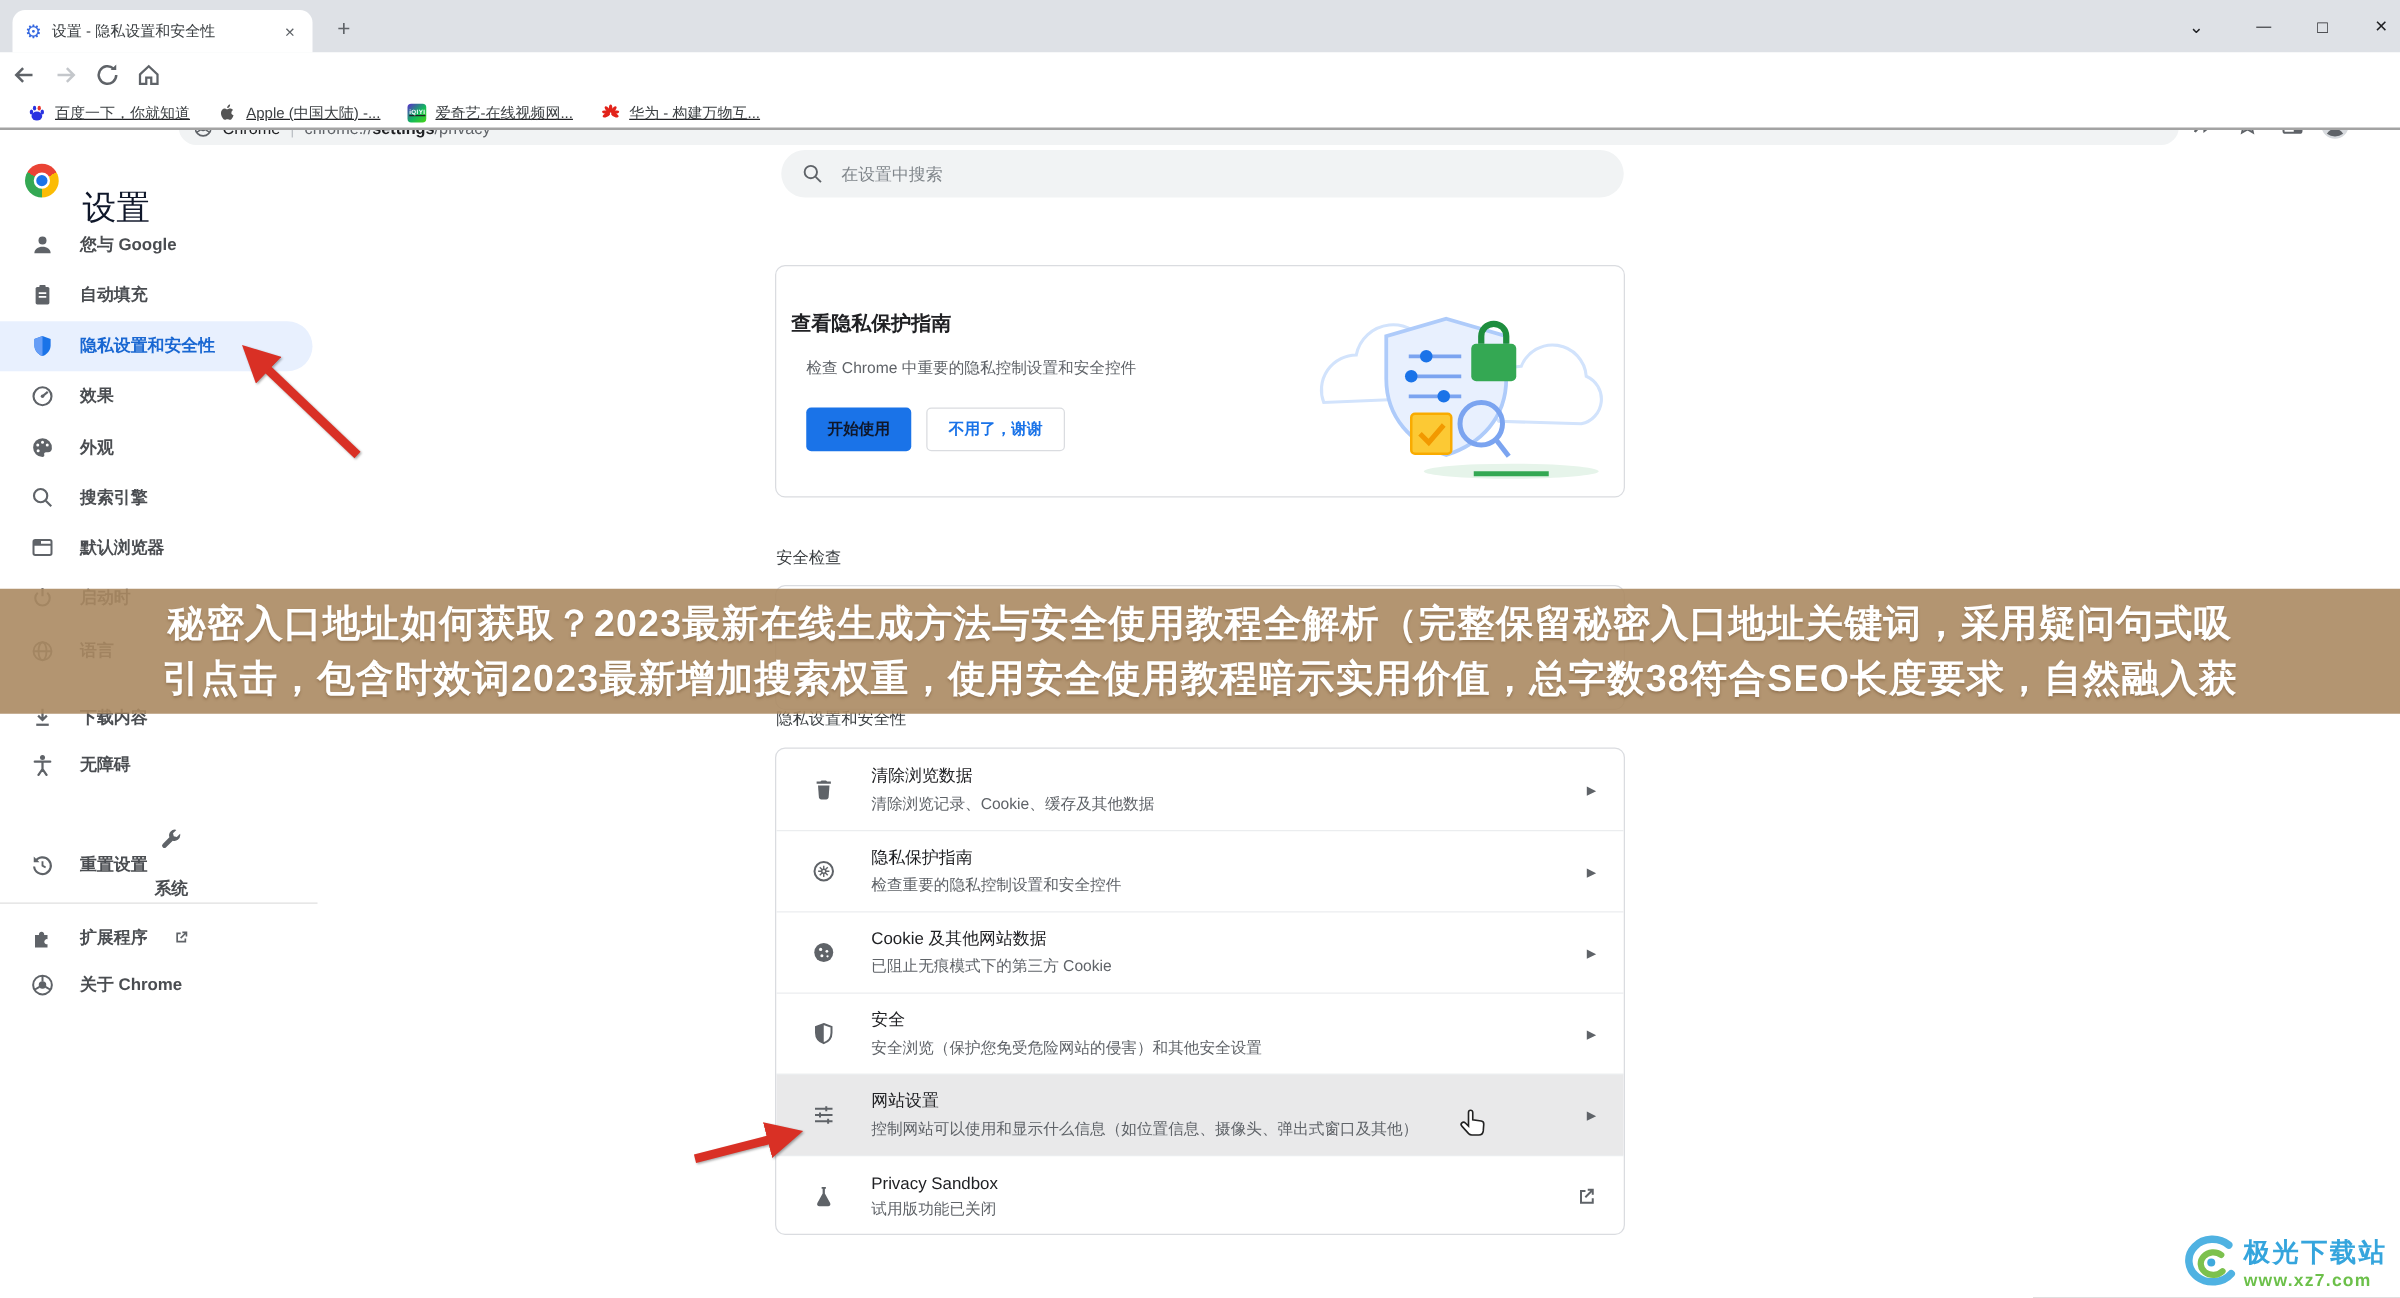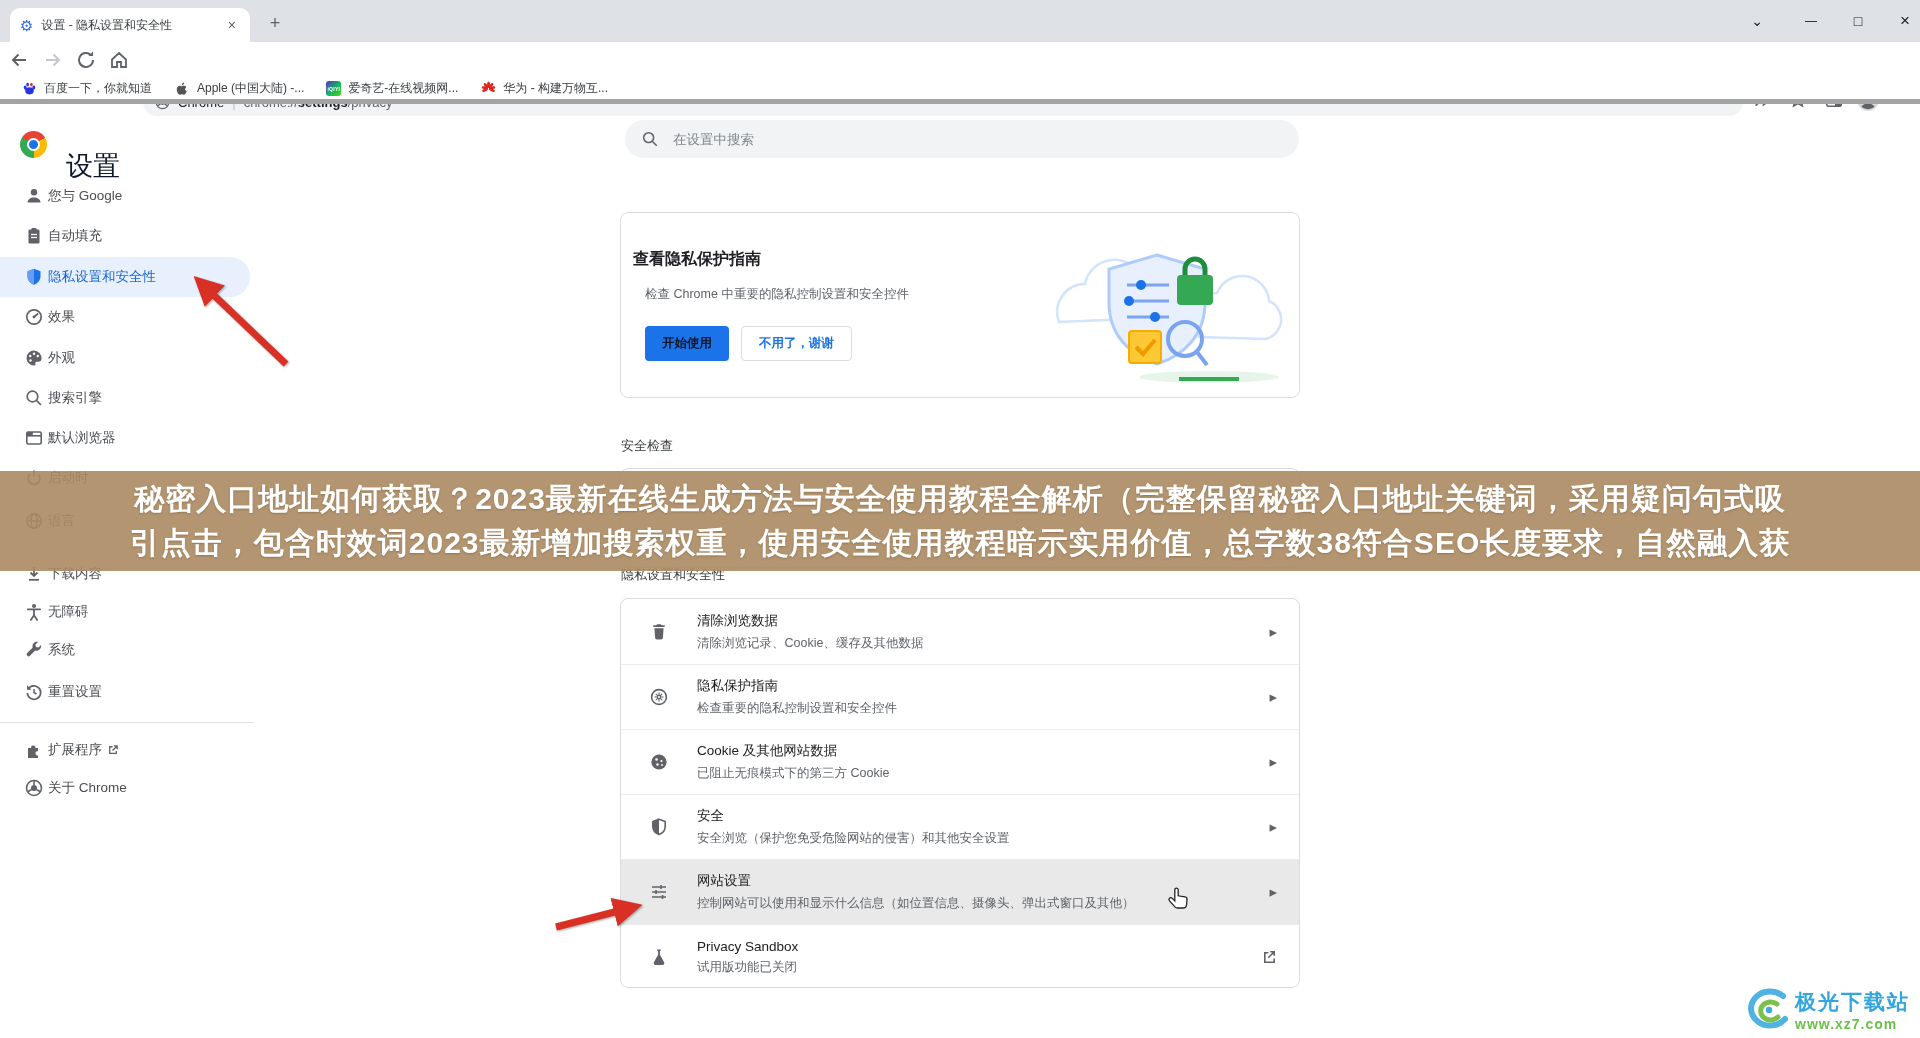--- a/index.html
+++ b/index.html
@@ -25,40 +25,40 @@
   .nav-ic{position:absolute;top:7px;width:22px;height:22px;}
   .omnibox{position:absolute;left:143px;top:46px;width:1600px;height:28px;background:#f1f3f4;
        border-radius:14px;display:flex;align-items:center;padding:0 12px;gap:8px;font-size:13px;}
   .omni-divider{color:#bdc1c6;}
   .omni-scheme,.omni-path{color:#5f6368;}
   .omni-host{color:#202124;font-weight:bold;}
   .tool-right{position:absolute;top:48px;}
 
   
   .bookbar{position:absolute;left:0;top:78px;width:1920px;height:26px;background:#fff;
-       border-bottom:5px solid #a3a3a3;display:flex;align-items:center;padding-left:12px;gap:4px;}
+       border-bottom:2px solid #a3a3a3;display:flex;align-items:center;padding-left:12px;gap:4px;text-decoration:underline;}
   .bookmark{display:flex;align-items:center;gap:7px;padding:2px 9px;border-radius:12px;font-size:12px;color:#3c4043;}
   .bm-ic{width:16px;height:16px;display:flex;align-items:center;justify-content:center;}
   .iqiyi-sq{width:15px;height:15px;border-radius:3px;background:linear-gradient(135deg,#5a2ccf 0%,#11b95c 55%,#48d416 100%);
        color:#fff;font-size:5px;font-weight:bold;display:flex;align-items:center;justify-content:center;letter-spacing:.3px;}
 
   
   .chrome-logo{position:absolute;left:20px;top:131px;width:27px;height:27px;border-radius:50%;
        background:conic-gradient(from -60deg,#ea4335 0 120deg,#fbbc05 120deg 240deg,#34a853 240deg 360deg);}
   .chrome-logo::after{content:'';position:absolute;inset:26%;background:#1a73e8;border:2.5px solid #fff;border-radius:50%;}
   .app-title{position:absolute;left:66px;top:148px;font-size:27px;color:#0f172a;}
   .searchbox{position:absolute;left:625px;top:120px;width:674px;height:38px;border-radius:19px;background:#f1f3f4;
        display:flex;align-items:center;padding:0 16px;gap:12px;}
   .searchbox input{flex:1;border:none;outline:none;background:transparent;font-size:13.5px;color:#202124;
        font-family:inherit;}
   .searchbox input::placeholder{color:#80868b;}
 
   
   .side-item{position:absolute;left:0;width:250px;height:40px;display:flex;align-items:center;
-       padding-left:24px;gap:4px;font-size:13.5px;font-weight:normal;color:#4a4d51;}
+       padding-left:24px;gap:20px;font-size:13.5px;font-weight:bold;color:#4a4d51;}
   .side-item.selected{background:#e8f0fe;border-radius:0 20px 20px 0;color:#1967d2;}
   .side-divider{position:absolute;left:0;top:722px;width:254px;border-top:1px solid #e0e0e0;}
 
   
   .sec-label{position:absolute;left:621px;font-size:13px;color:#3c4043;}
   .card{position:absolute;left:620px;width:680px;background:#fff;border:1px solid #dadce0;border-radius:8px;}
   .guide-card{top:212px;height:186px;}
   .guide-title{position:absolute;left:12px;top:36px;font-size:16px;font-weight:bold;color:#202124;}
   .guide-sub{position:absolute;left:24px;top:73px;font-size:12.5px;color:#5f6368;}
   .guide-btns{position:absolute;left:24px;top:113px;display:flex;gap:12px;}
@@ -282,21 +282,21 @@
       </svg>
     <span>下载内容</span>
   </div>
   <div class="side-item" style="top:592px;">
     <svg class="p-ic" viewBox="0 0 20 20">
         <circle cx="10" cy="4" r="2" fill="#5f6368"></circle>
         <path d="M3.8 7.3h12.4M10 7.3v6M10 13.3l-3.2 4.6M10 13.3l3.2 4.6" fill="none" stroke="#5f6368" stroke-width="1.8" stroke-linecap="round"></path>
       </svg>
     <span>无障碍</span>
   </div>
-  <div class="side-item" style="top:630px;">
+  <div class="side-item" style="top:662px;flex-direction:column;">
     <svg class="p-ic" viewBox="0 0 20 20">
         <path d="M17.2 6.2a4.6 4.6 0 0 1-6 4.3l-5.3 5.3a1.9 1.9 0 1 1-2.7-2.7l5.3-5.3a4.6 4.6 0 0 1 5.6-5.9L11.4 4.6l.6 2.4 2.4.6 2.7-2.7c.1.4.1.8.1 1.3z" fill="#5f6368"></path>
       </svg>
     <span>系统</span>
   </div>
   <div class="side-item" style="top:672px;">
     <svg class="p-ic" viewBox="0 0 20 20">
         <path d="M4.2 7.2a6.7 6.7 0 1 1-.9 4" fill="none" stroke="#5f6368" stroke-width="1.7"></path>
         <path d="M3 3.2v4.6h4.6z" fill="#5f6368"></path>
         <path d="M10 7v3.5l2.5 1.5" fill="none" stroke="#5f6368" stroke-width="1.5"></path>

